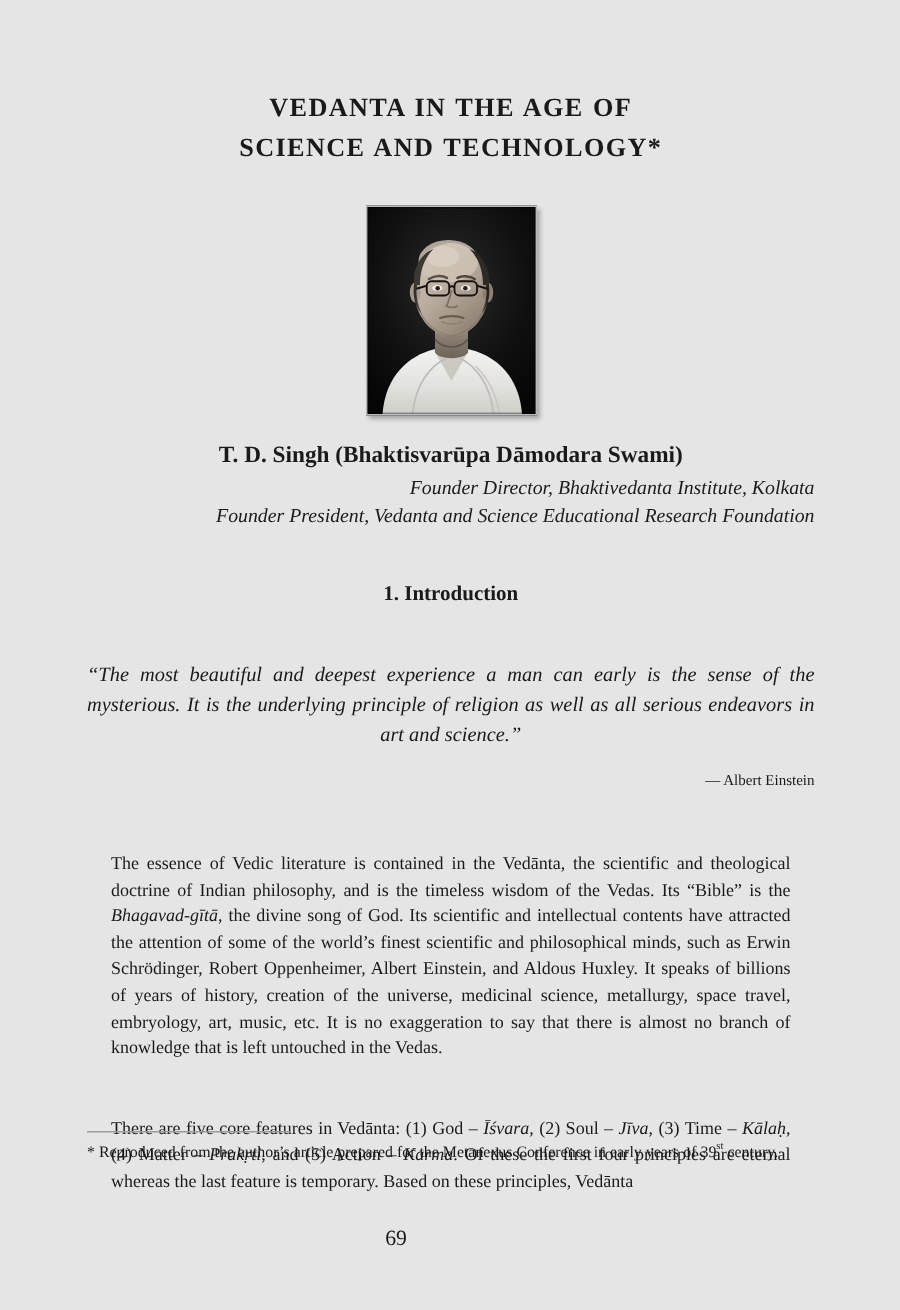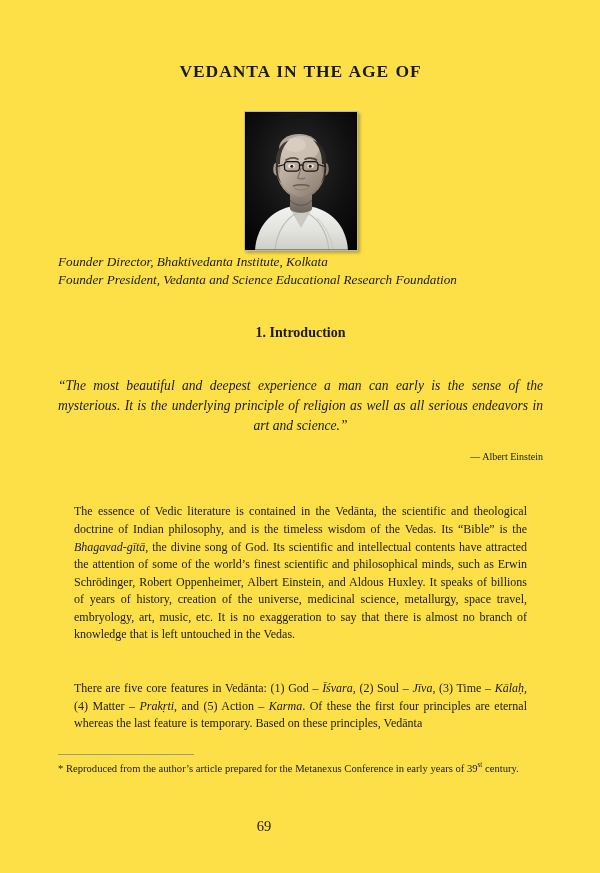--- a/index.html
+++ b/index.html
@@ -8,21 +8,21 @@
     background: #ffffff;
   }
   body {
     font-family: "Liberation Serif", "DejaVu Serif", serif;
     color: #1a1a1a;
   }
   #page {
     position: relative;
     width: 600px;
     height: 873px;
-    background: #fde047;
+    background: #e5e5e5;
     overflow: hidden;
     box-sizing: border-box;
     padding-left: 44px;
   }
   .content {
     position: absolute;
     left: 58px;
     top: 0;
     width: 485px;
   }
@@ -62,21 +62,21 @@
   .author-name {
     margin: 0;
     padding-top: 17px;
     text-align: center;
     font-size: 15.5px;
     font-weight: bold;
     line-height: 1.3;
   }
   .affil {
     margin: 0;
-    text-align: left;
+    text-align: right;
     font-style: italic;
     font-size: 13.2px;
     line-height: 1.42;
   }
   .affil.first { padding-top: 2px; }
 
   
   .section-heading {
     margin: 12px;
     padding-top: 23px;
@@ -151,20 +151,21 @@
 </style>
 </head>
 <body>
 
 <div id="page">
 
   <div class="content">
 
     <h1 class="doc-title">
       <span class="tline">VEDANTA IN THE AGE OF</span>
+      <span class="tline">SCIENCE AND TECHNOLOGY*</span>
     </h1>
 
     <div class="portrait-wrap">
       <div class="portrait">
         <svg viewBox="0 0 112 138" preserveAspectRatio="xMidYMid slice">
           <defs>
             <radialGradient id="bgGrad" cx="50%" cy="38%" r="72%">
               <stop offset="0%" stop-color="#2a2a2a"></stop>
               <stop offset="62%" stop-color="#101010"></stop>
               <stop offset="100%" stop-color="#050505"></stop>
@@ -231,20 +232,21 @@
           <path d="M48.5 74 C52.5 72.3 60 72.3 64 74" fill="none" stroke="#6a5c50" stroke-width="1.5" stroke-linecap="round"></path>
           <path d="M49.5 76.6 C53.2 78.4 59.4 78.4 63 76.6" fill="none" stroke="#8c7f71" stroke-width="1" stroke-linecap="round"></path>
 
           <path d="M33 62 C35 74 42 83 56 86 C70 83 77 74 79 62" fill="none" stroke="#7b6e61" stroke-width="0.9" opacity="0.55"></path>
 
           <rect x="0" y="0" width="112" height="138" fill="none" stroke="#000000" stroke-width="2" opacity="0.35"></rect>
         </svg>
       </div>
     </div>
 
+    <p class="author-name">T. D. Singh (Bhaktisvarūpa Dāmodara Swami)</p>
     <p class="affil first">Founder Director, Bhaktivedanta Institute, Kolkata</p>
     <p class="affil">Founder President, Vedanta and Science Educational Research Foundation</p>
 
     <h2 class="section-heading">1. Introduction</h2>
 
     <p class="epigraph">“The most beautiful and deepest experience a man can early is the sense of the mysterious. It is the underlying principle of religion as well as all serious endeavors in art and science.”</p>
     <p class="epigraph-attrib">— Albert Einstein</p>
 
     <p class="body-para first"><span>The essence of Vedic literature is contained in the Vedānta, the scientific and theological doctrine of Indian philosophy, and is the timeless wisdom of the Vedas. Its “Bible” is the </span><i>Bhagavad-gītā</i><span>, the divine song of God. Its scientific and intellectual contents have attracted the attention of some of the world’s finest scientific and philosophical minds, such as Erwin Schrödinger, Robert Oppenheimer, Albert Einstein, and Aldous Huxley. It speaks of billions of years of history, creation of the universe, medicinal science, metallurgy, space travel, embryology, art, music, etc. It is no exaggeration to say that there is almost no branch of knowledge that is left untouched in the Vedas.</span></p>
 

